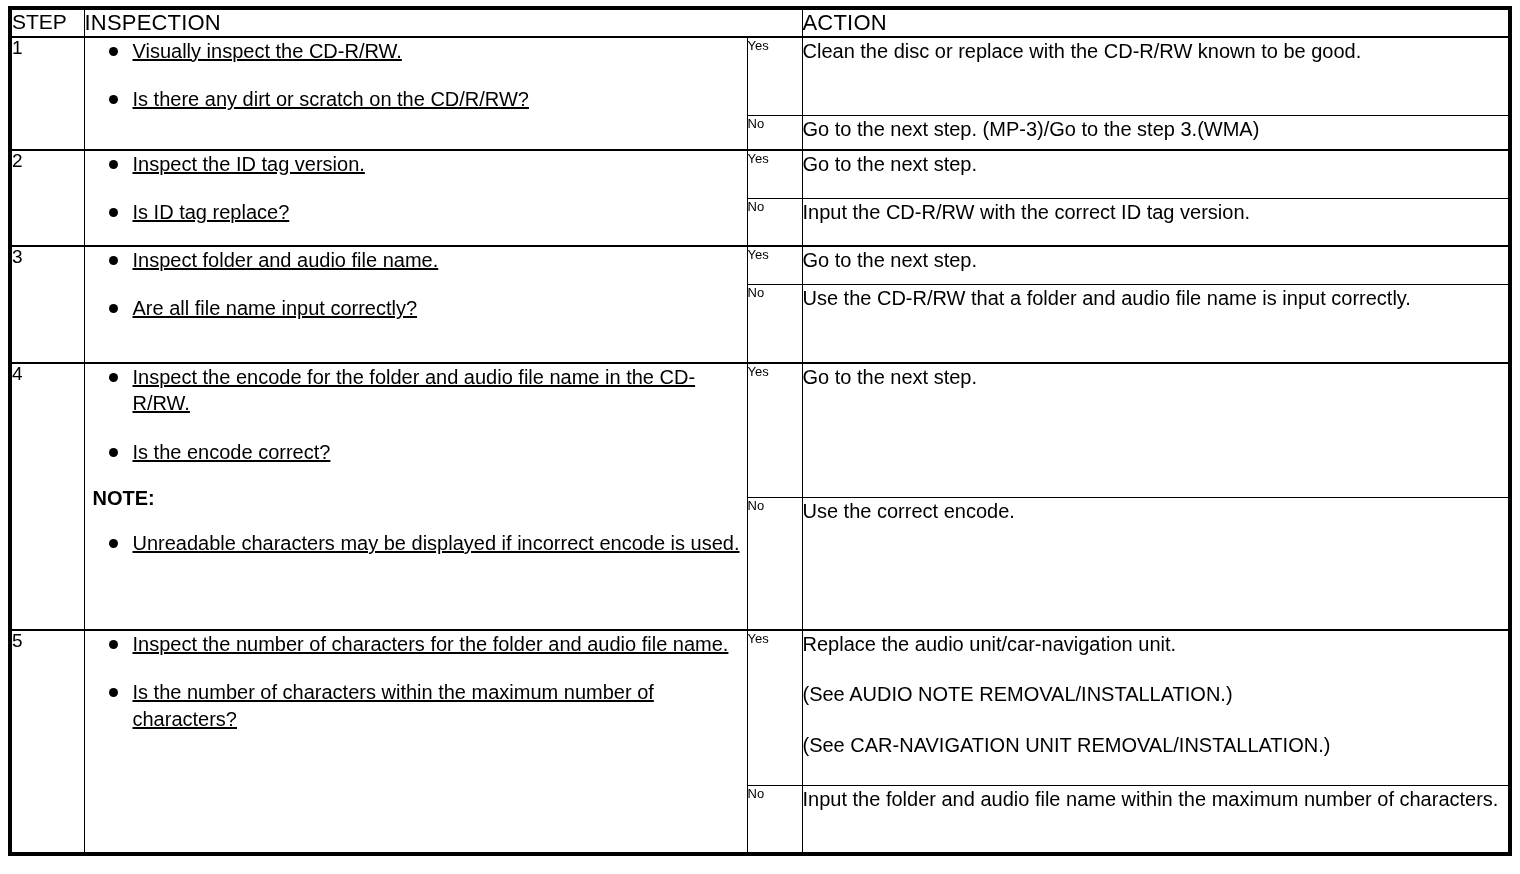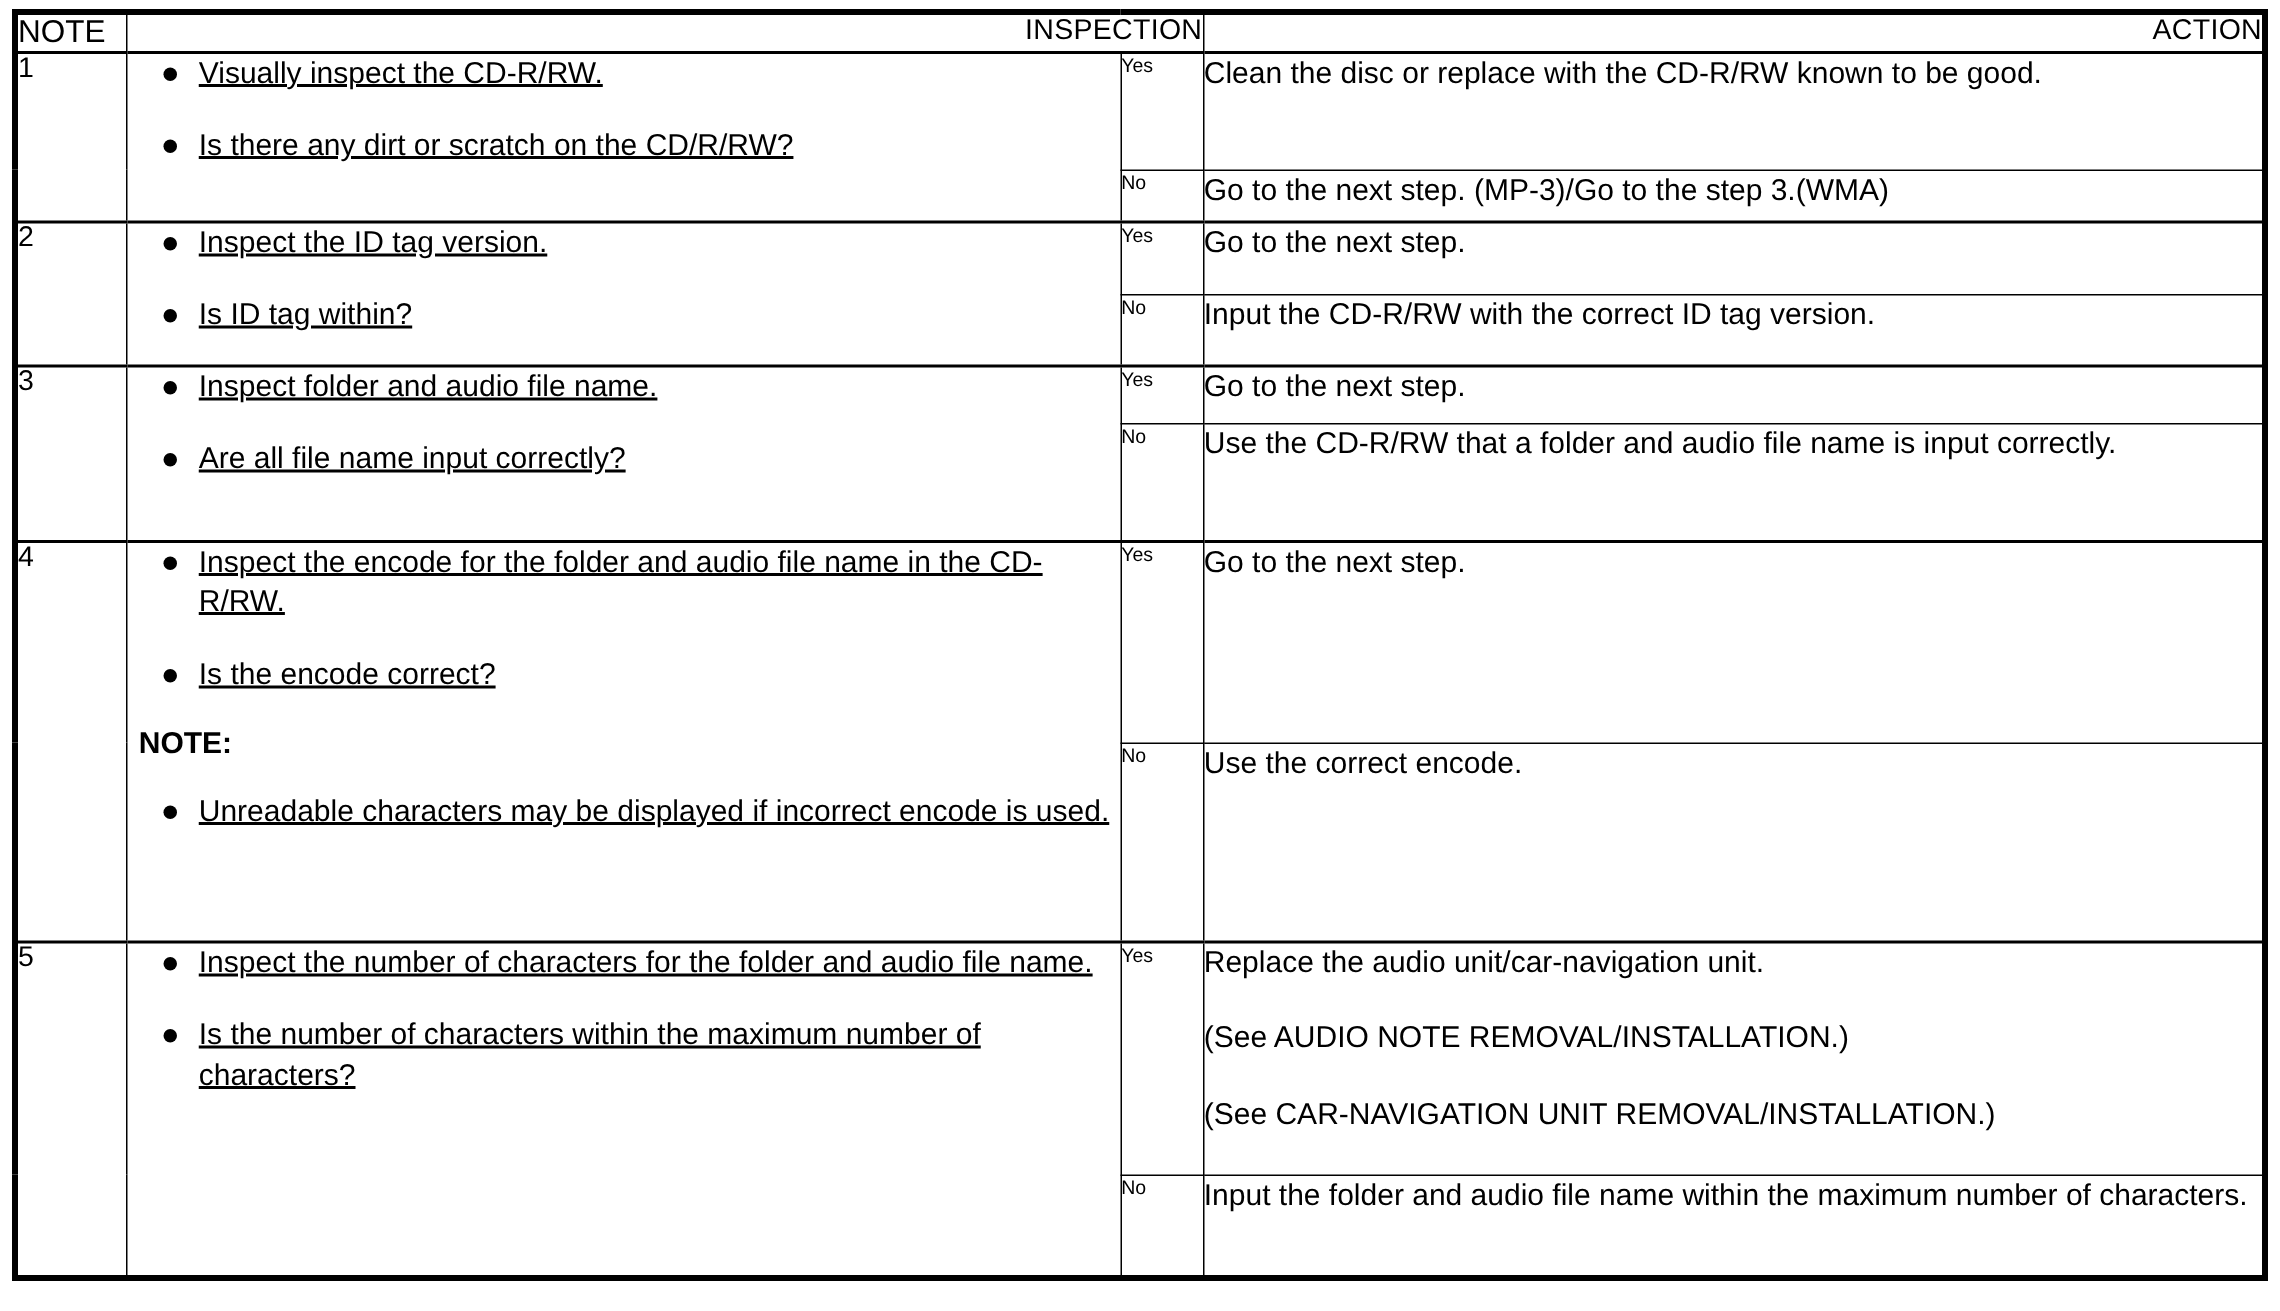--- a/index.html
+++ b/index.html
@@ -38,22 +38,22 @@
   }
 
   
   col.c-step   { width: 74px; }
   col.c-insp   { width: 663px; }
   col.c-yn     { width: 55px; }
   col.c-action { width: 708px; }
 
   
   .hdr {
-    text-align: right;
-    font-size: 19px;
+    text-align: left;
+    font-size: 22px;
     font-weight: bold;
     letter-spacing: .2px;
     padding: 10px 0 10px 0;
     border-bottom: 2px solid #000 !important;
     vertical-align: middle;
   }
   .hdr-step {
     text-align: left;
     padding-left: 6px;
     font-size: 21px;
@@ -135,21 +135,21 @@
 <div class="sheet">
   <table class="flow">
     <colgroup>
       <col class="c-step">
       <col class="c-insp">
       <col class="c-yn">
       <col class="c-action">
     </colgroup>
     <thead>
       <tr>
-        <th class="hdr-step">NOTE</th>
+        <th class="hdr-step">STEP</th>
         <th class="hdr" colspan="2">INSPECTION</th>
         <th class="hdr">ACTION</th>
       </tr>
     </thead>
     <tbody id="tbody">
         <tr style="height: 78px;">
           <td class="stepnum" rowspan="2">1</td>
           <td class="insp" rowspan="2">
             <ul class="bullets">
               <li><span class="dot"></span><span>Visually inspect the CD-R/RW.</span></li>
@@ -165,21 +165,21 @@
           <td class="yn rowbot-thick">No</td>
           <td class="act rowbot-thick">
             <p>Go to the next step. (MP-3)/Go to the step 3.(WMA)</p>
           </td>
         </tr>
         <tr style="height: 48px;">
           <td class="stepnum" rowspan="2">2</td>
           <td class="insp" rowspan="2">
             <ul class="bullets">
               <li><span class="dot"></span><span>Inspect the ID tag version.</span></li>
-              <li><span class="dot"></span><span>Is ID tag within?</span></li>
+              <li><span class="dot"></span><span>Is ID tag replace?</span></li>
             </ul>
           </td>
           <td class="yn rowtop-thick">Yes</td>
           <td class="act rowtop-thick">
             <p>Go to the next step.</p>
           </td>
         </tr>
         <tr style="height: 48px;">
           <td class="yn rowbot-thick">No</td>
           <td class="act rowbot-thick">

